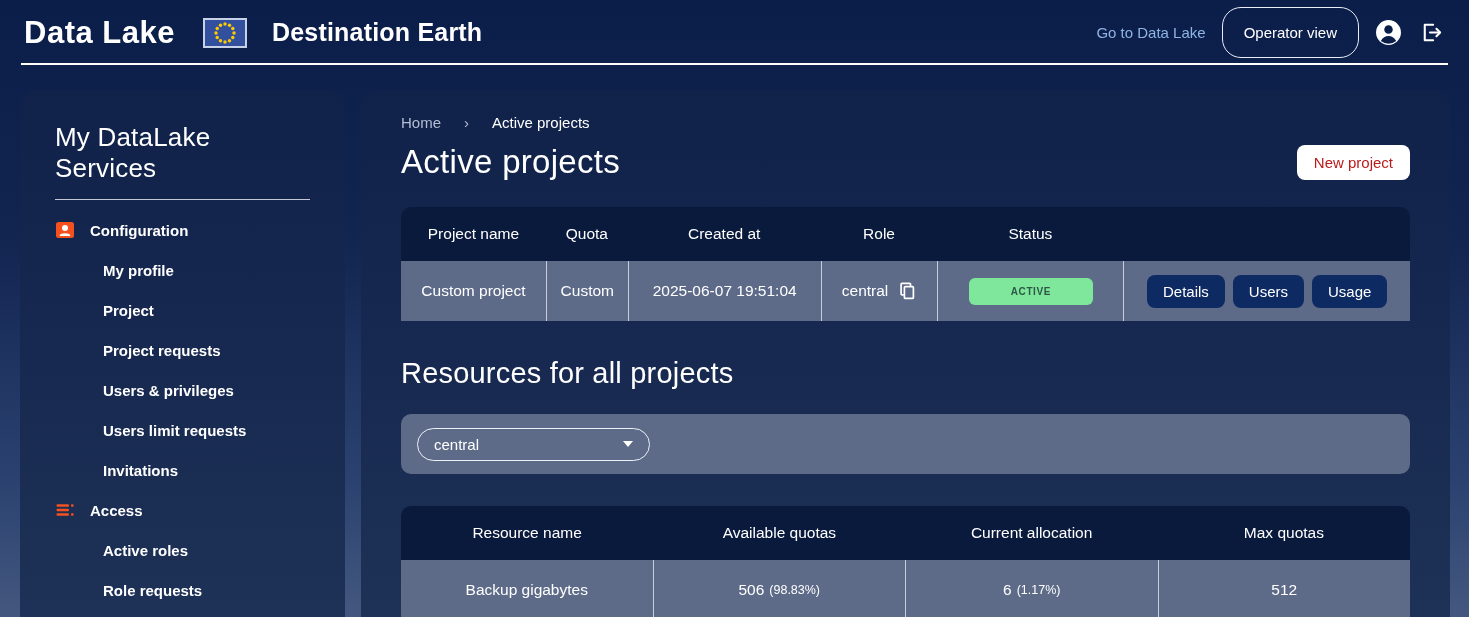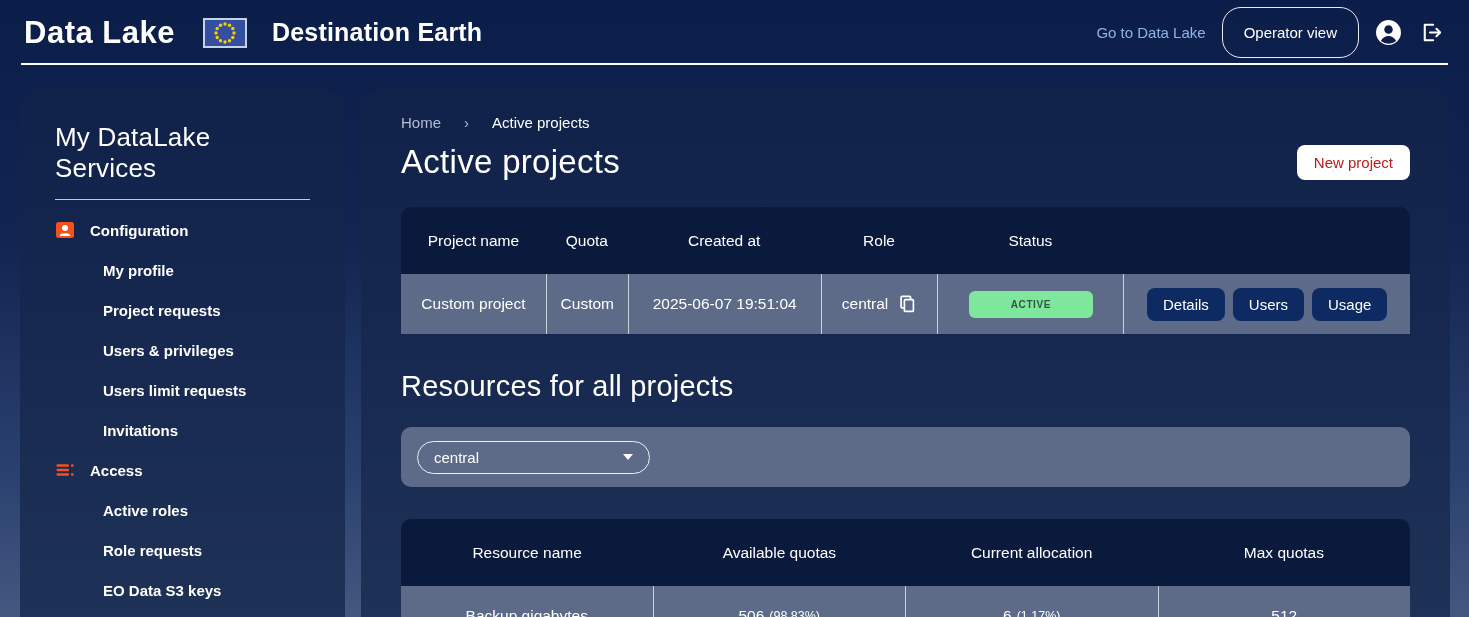--- a/index.html
+++ b/index.html
@@ -32,21 +32,21 @@
   .main { flex:1; height:527px; padding:24px 40px; overflow:hidden; }
   .breadcrumb { display:flex; gap:23px; font-size:15px; }
   .crumb-muted { color:#b4bed2; }
   .crumb-current { color:#fff; font-weight:500; }
   .title-row { display:flex; align-items:center; justify-content:space-between; margin-top:12px; }
   .page-h1 { font-size:33px; font-weight:400; letter-spacing:.3px; }
   .new-project-btn { background:#fff; color:#b91c1c; border:none; border-radius:8px; font-family:inherit;
     font-size:15px; font-weight:500; padding:9px 17px; cursor:pointer; }
   
   .tbl { margin-top:26px; }
-  .tbl-head { display:flex; background:#0a1a3c; border-radius:10px 10px 0 0; height:67px; font-size:15.5px; }
+  .tbl-head { display:flex; background:#0a1a3c; border-radius:10px 10px 0 0; height:54px; font-size:15.5px; }
   .tbl-row  { display:flex; background:#5d6b89; height:60px; font-size:15.5px; }
   .cell { display:flex; align-items:center; justify-content:center; gap:9px; }
   .tbl-row .cell + .cell { border-left:1px solid #c9cfda; }
   .c1{width:145px;} .c2{width:82px;} .c3{width:193px;} .c4{width:117px;} .c5{width:186px;} .c6{width:287px;}
   .badge { background:#7ee79b; color:#2f5847; font-size:10px; font-weight:700; letter-spacing:.6px;
     padding:8px 42px; border-radius:6px; }
   .row-actions { display:flex; gap:8px; }
   .action-btn { background:#0e2a63; color:#fff; border:none; border-radius:8px; font-family:inherit;
     font-size:15px; padding:8px 16px; cursor:pointer; }
   .section-h2 { font-size:29px; font-weight:400; margin-top:36px; letter-spacing:.2px; }
@@ -122,20 +122,23 @@
           <circle cx="10" cy="8" r="3" fill="#ffffff"></circle>
           <path d="M4.7 15.7 c0-3.2 10.6-3.2 10.6 0 v0.3 h-10.6 z" fill="#ffffff"></path>
         </svg>
       </span>
       <span>Configuration</span>
     </div>
     <div class="side-item side-sub">
       <span>My profile</span>
     </div>
     <div class="side-item side-sub">
+      <span>Project</span>
+    </div>
+    <div class="side-item side-sub">
       <span>Project requests</span>
     </div>
     <div class="side-item side-sub">
       <span>Users &amp; privileges</span>
     </div>
     <div class="side-item side-sub">
       <span>Users limit requests</span>
     </div>
     <div class="side-item side-sub">
       <span>Invitations</span>

